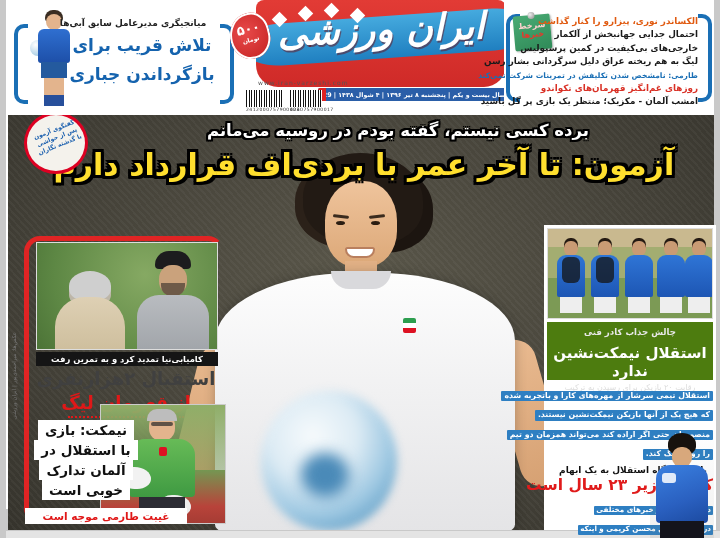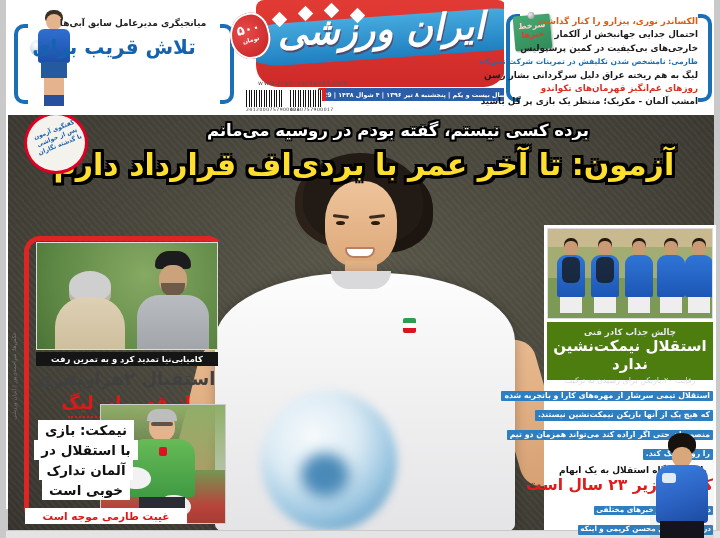--- a/index.html
+++ b/index.html
@@ -9,21 +9,21 @@
   #paper { position:absolute; left:6px; top:0; width:708px; height:509px; background:#ffffff; }
 
   
   .promo { position:absolute; left:2px; top:2px; width:226px; height:111px; background:#fff; }
   .bracket { position:absolute; width:14px; border:4px solid #1a6fb5; }
   .bracket.bl { border-right:none; border-radius:10px 0 0 10px; }
   .bracket.br { border-left:none; border-radius:0 10px 10px 0; }
   .promo .bl { left:6px; top:22px; height:80px; }
   .promo .br { right:0px; top:22px; height:80px; }
   .promo-kicker { position:absolute; right:16px; top:16px; width:170px; font-size:9px; font-weight:bold; color:#222; text-align:center; }
-  .promo-line { position:absolute; right:32px; width:176px; text-align:center; color:#1563ae; font-weight:900; font-size:20px; }
+  .promo-line { position:absolute; right:4px; width:176px; text-align:center; color:#1563ae; font-weight:900; font-size:17px; }
   .promo-l1 { top:33px; } .promo-l2 { top:62px; }
   
   .pfig { position:absolute; left:24px; top:8px; width:44px; height:103px; }
   .pfig .hair { position:absolute; left:13px; top:0; width:18px; height:12px; background:#3a2d22; border-radius:8px 8px 4px 4px; }
   .pfig .head { position:absolute; left:14px; top:4px; width:16px; height:16px; background:#e3b48d; border-radius:50%; }
   .pfig .shirt { position:absolute; left:6px; top:19px; width:32px; height:34px; background:linear-gradient(180deg,#2f6fd0,#1d4fa8); border-radius:6px 6px 3px 3px; }
   .pfig .ball { position:absolute; left:-2px; top:30px; width:16px; height:16px; background:radial-gradient(circle at 35% 30%,#fff,#bcd8ea 60%,#7fb3d6); border-radius:50%; }
   .pfig .shorts { position:absolute; left:9px; top:52px; width:26px; height:16px; background:#245a9e; }
   .pfig .legs { position:absolute; left:12px; top:68px; width:20px; height:28px; background:linear-gradient(180deg,#e3b48d 60%,#274f9b 60%); }
 
@@ -121,21 +121,21 @@
   
   .rightcol { position:absolute; left:538px; top:225px; width:172px; height:305px; background:#fff; z-index:8; padding:3px; }
   .rphoto { position:relative; width:166px; height:91px; background:linear-gradient(180deg,#c9b98f 0 20%, #a3ad71 20% 55%, #7c9a55 55% 100%); overflow:hidden; border:1px solid #ddd; }
   .splayer { position:absolute; top:12px; width:30px; height:78px; }
   .splayer .h { position:absolute; left:8px; top:0; width:14px; height:15px; background:#c99b74; border-radius:45%; box-shadow:0 -3px 0 #241a12; }
   .splayer .t { position:absolute; left:1px; top:14px; width:28px; height:42px; background:linear-gradient(180deg,#2f75d6,#1d56b4); border-radius:9px 9px 2px 2px; }
   .splayer .s { position:absolute; left:4px; top:56px; width:22px; height:16px; background:#eee; }
   .splayer.bib .t::after { content:""; position:absolute; left:5px; top:2px; width:18px; height:26px; background:rgba(20,20,20,.75); border-radius:6px; }
   .rdark { margin-top:3px; width:166px; height:58px; background:#4d7c0f; color:#fff; text-align:center; padding-top:5px; }
   .rdark .k { font-size:8.6px; font-weight:bold; color:#e8e8e8; }
-  .rdark .h { font-size:15px; font-weight:900; margin-top:0; }
+  .rdark .h { font-size:15px; font-weight:900; margin-top:7px; }
   .rdark .s { font-size:8px; margin-top:3px; color:#ddd; }
   .bluepara { margin-top:3px; width:166px; text-align:right; direction:rtl; }
   .bluepara span { display:inline-block; background:#2e7fc2; color:#fff; font-size:7.8px; font-weight:bold; line-height:9.4px; padding:0 3px 1px; margin-bottom:1px; border-radius:1px; white-space:nowrap; }
   .rkick2 { margin-top:4px; width:160px; text-align:center; font-size:9px; font-weight:900; color:#111; }
   .rred { width:160px; text-align:center; font-size:15.5px; font-weight:900; color:#e01b1b; margin-top:1px; white-space:nowrap; }
   .rpara2wrap { position:relative; margin-top:3px; width:166px; }
   .rpara2 { width:104px; text-align:right; direction:rtl; }
   .rpara2 span { display:inline-block; background:#2e7fc2; color:#fff; font-size:7.2px; font-weight:bold; line-height:8.8px; padding:0 2px 1px; margin-bottom:1px; border-radius:1px; white-space:nowrap; }
   .karimi { position:absolute; right:-1px; top:-68px; width:64px; height:150px; overflow:hidden; }
   .karimi .bg { position:absolute; inset:0; background:linear-gradient(180deg, rgba(90,90,80,0) 0%, rgba(120,120,110,.15) 100%); }
@@ -159,20 +159,21 @@
       <div class="pfig">
         <div class="hair"></div>
           <div class="head"></div>
           <div class="ball"></div>
         <div class="shirt"></div>
           <div class="shorts"></div>
           <div class="legs"></div>
       </div>
       <div class="promo-kicker">میانجیگری مدیرعامل سابق آبی‌ها</div>
       <div class="promo-line promo-l1">تلاش قریب برای</div>
+      <div class="promo-line promo-l2">بازگرداندن جباری</div>
     </div>
 
     <div class="price-badge">
       <div class="num">۵۰۰</div>
       <div class="unit">تومان</div>
     </div>
 
     <div class="masthead">
       <div class="wave"></div>
       <div class="dia" style="left:18px; top:14px;"></div>
@@ -193,22 +194,22 @@
       <div class="bracket br"></div>
       <div class="sticky">
         <div class="pin"></div>
         <div class="t1">سرخط</div>
         <div class="t2">خبرها</div>
       </div>
       <div class="hlist">
         <div style="color:#e05a10">الکساندر نوری، پیزارو را کنار گذاشت</div>
         <div style="color:#1a1a1a">احتمال جدایی جهانبخش از آلکمار</div>
         <div style="color:#1a1a1a">خارجی‌های بی‌کیفیت در کمین پرسپولیس</div>
+        <div style="color:#1a1a1a">لیگ به هم ریخته عراق دلیل سرگردانی بشار رسن</div>
         <div style="color:#1a6fb5; font-size:7.6px;">طارمی: نامشخص شدن تکلیفش در تمرینات شرکت نمی‌کند</div>
-        <div style="color:#1a1a1a">لیگ به هم ریخته عراق دلیل سرگردانی بشار رسن</div>
         <div style="color:#d93025">روزهای غم‌انگیز قهرمان‌های تکواندو</div>
         <div style="color:#1a1a1a">امشب آلمان - مکزیک؛ منتظر یک بازی پر گل باشید</div>
       </div>
     </div>
 
     <div class="mainphoto">
       <div class="az">
         <div class="hair"></div>
           <div class="face"></div>
         <div class="brow l"></div>

